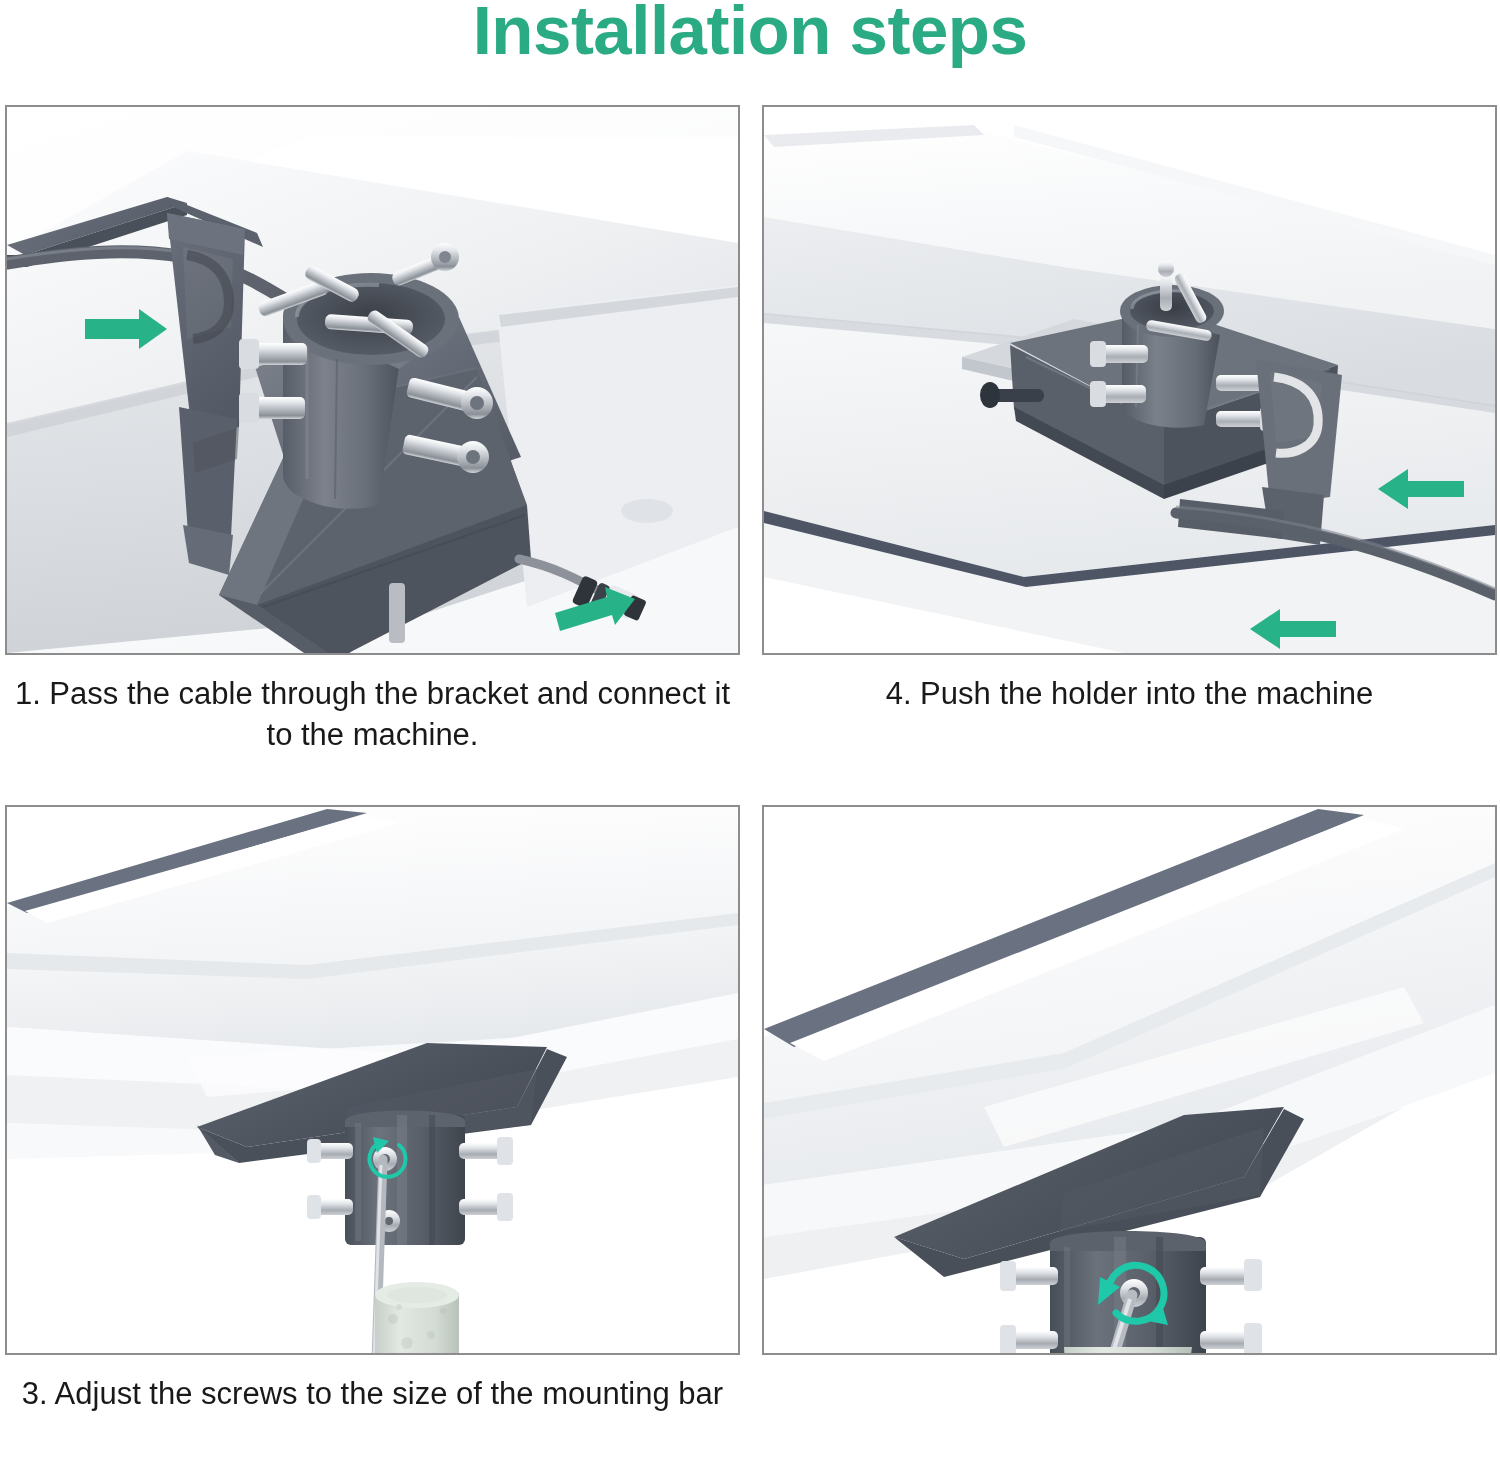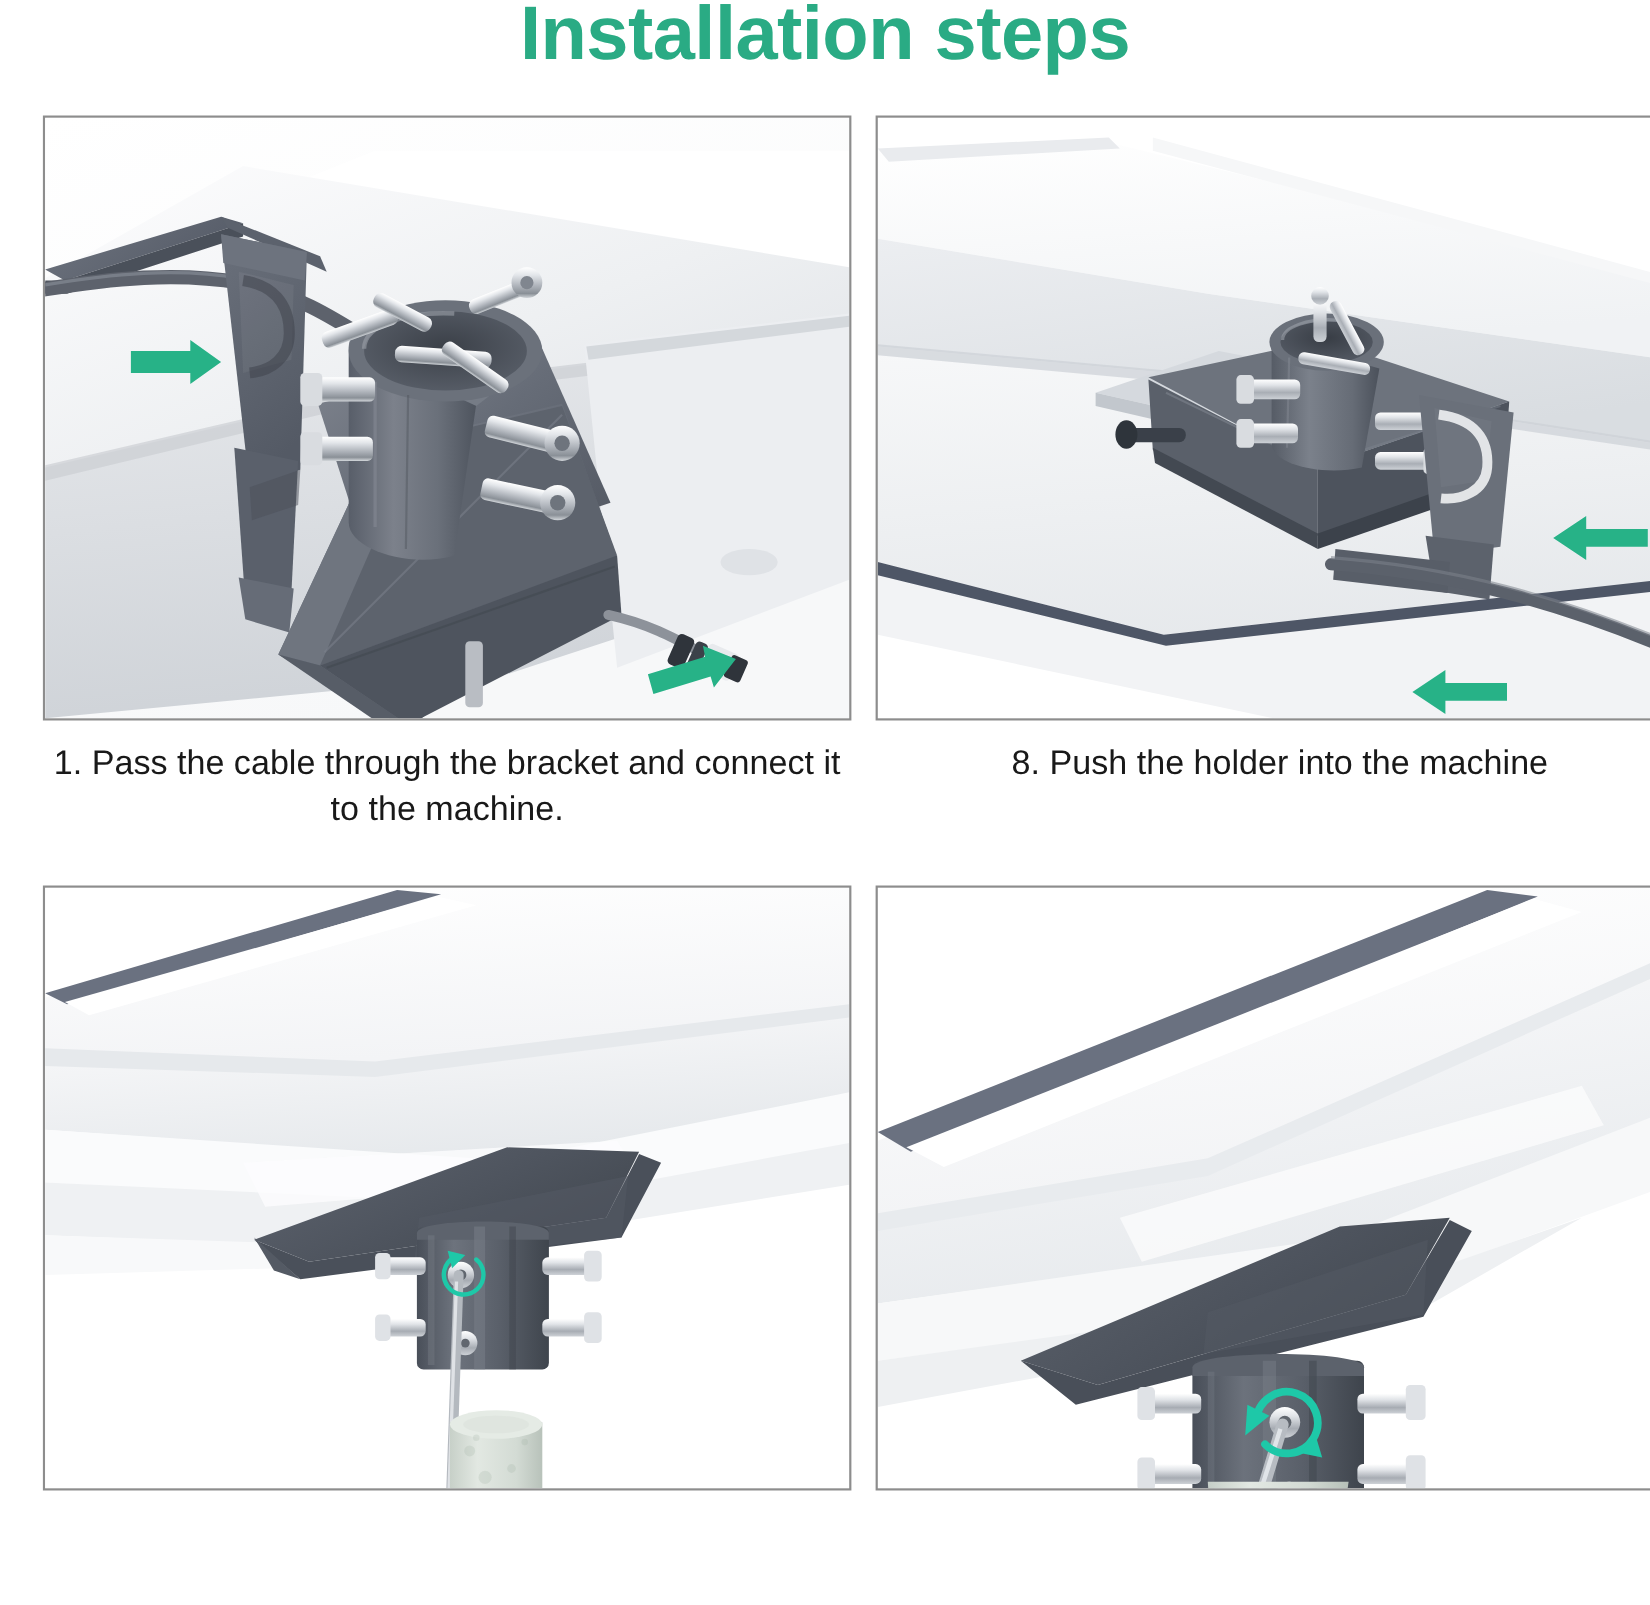--- a/index.html
+++ b/index.html
@@ -38,21 +38,20 @@
   
   .grid {
     position: absolute;
     left: 0;
     top: 105px;
     width: 1500px;
   }
   .cell {
     position: absolute;
     width: 735px;
-    margin-left: 34px;
   }
   .cell.c1 { left: 5px;   top: 0px; }
   .cell.c2 { left: 762px; top: 0px; }
   .cell.c3 { left: 5px;   top: 700px; }
   .cell.c4 { left: 762px; top: 700px; }
 
   .panel {
     position: relative;
     width: 731px;
     height: 546px;
@@ -321,21 +320,21 @@
 
             <g fill="#27b287">
               <polygon points="700,374 644,374 644,362 614,382 644,402 644,390 700,390"></polygon>
             </g>
             <g fill="#27b287">
               <polygon points="572,514 516,514 516,502 486,522 516,542 516,530 572,530"></polygon>
             </g>
           </svg>
         </div>
       </div>
-      <div class="caption">8. Push the holder into the machine</div>
+      <div class="caption">4. Push the holder into the machine</div>
     </div>
 
     <div class="cell c3">
       <div class="panel">
         <div class="stage">
           <svg width="731" height="546" viewBox="0 0 731 546">
             <defs>
               <linearGradient id="p3white" x1="0" y1="0" x2="0.3" y2="1">
                 <stop offset="0" stop-color="#ffffff"></stop>
                 <stop offset="1" stop-color="#f3f4f6"></stop>
@@ -422,20 +421,21 @@
               <circle cx="392" cy="500" r="3"></circle>
             </g>
 
             <g fill="none" stroke="#1ec8a8" stroke-width="4">
               <path d="M392,338 A18,18 0 1 1 372,336" stroke-linecap="round"></path>
             </g>
             <polygon points="366,330 382,334 370,346" fill="#1ec8a8"></polygon>
           </svg>
         </div>
       </div>
+      <div class="caption">3. Adjust the screws to the size of the mounting bar</div>
     </div>
 
     <div class="cell c4">
       <div class="panel">
         <div class="stage">
           <svg width="731" height="546" viewBox="0 0 731 546">
             <defs>
               <linearGradient id="p4white" x1="0" y1="0" x2="0.3" y2="1">
                 <stop offset="0" stop-color="#ffffff"></stop>
                 <stop offset="1" stop-color="#f2f3f5"></stop>

